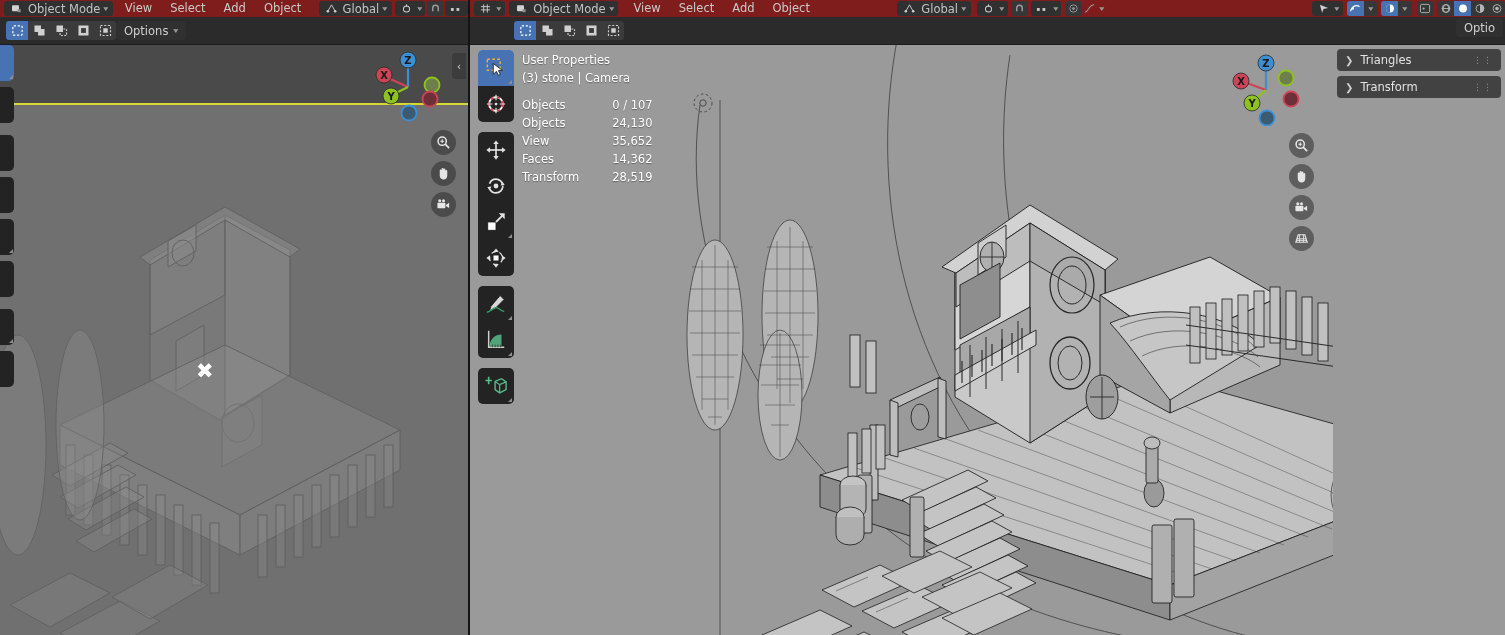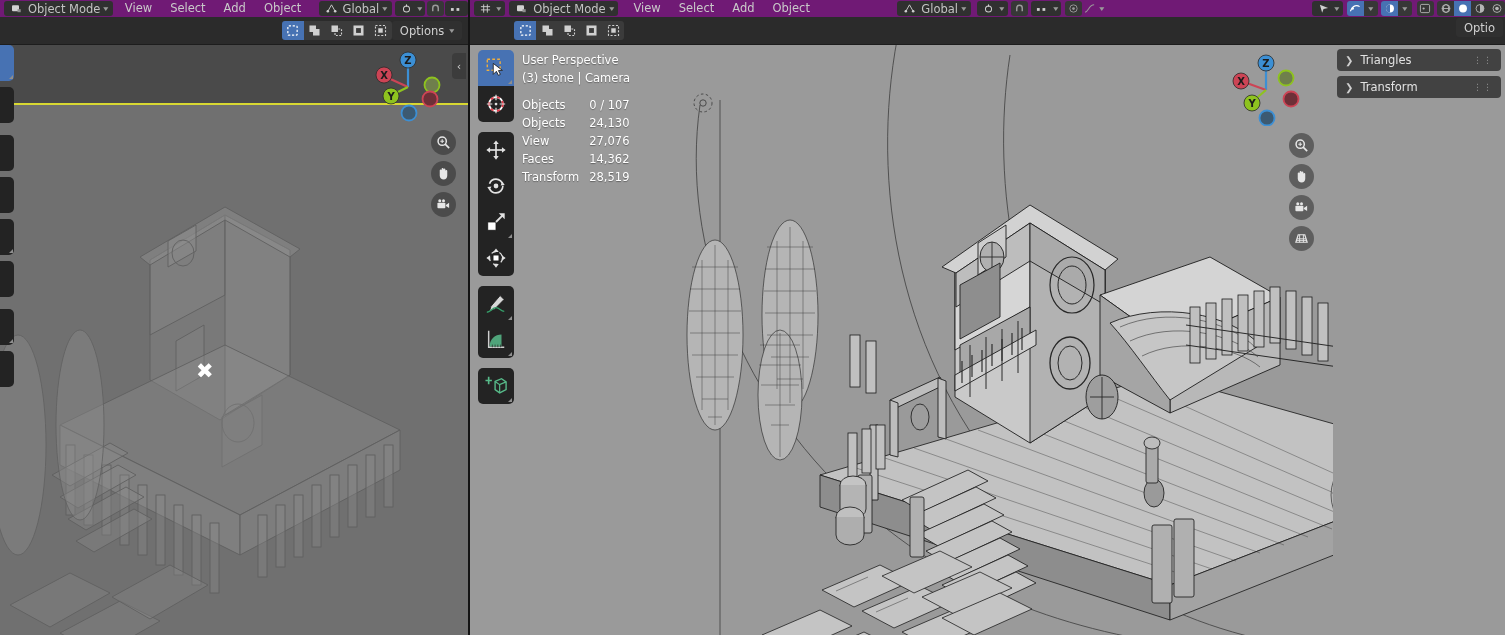--- a/index.html
+++ b/index.html
@@ -6,21 +6,21 @@
   html,body{
     width:1505px; height:635px; overflow:hidden;
     background:#1d1d1d;
     font-family:"DejaVu Sans","Liberation Sans",sans-serif;
     -webkit-font-smoothing:antialiased;
   }
   #app{ position:relative; width:1505px; height:635px; }
 
   
   .hdr{
-    position:absolute; top:0; height:17px; background:#701a75;
+    position:absolute; top:0; height:17px; background:#7f1d1d;
     display:flex; align-items:center; gap:0;
     font-size:11.5px; color:#c3c3c3; white-space:nowrap; overflow:hidden;
   }
   .hdr .blk{
     display:flex; align-items:center; height:15px;
     background:#303030; border-radius:3px; padding:0 5px; gap:4px;
   }
   .hdr .mi{ padding:0 9px; color:#c9c9c9; font-size:11.5px; height:17px; line-height:17px;}
   .hdr .sep{ width:7px; }
   .chev{ font-size:7.5px; color:#9a9a9a; transform:scaleX(1.35); display:inline-block;}
@@ -32,21 +32,21 @@
   .tgl.on{ background:#4772b3; }
   .tgl.dim{ background:#373737; }
   .grp{ display:flex; align-items:center; }
   .grp .tgl{ border-radius:0; }
   .grp .tgl:first-child{ border-radius:3px 0 0 3px;}
   .grp .tgl:last-child{ border-radius:0 3px 3px 0;}
 
   
   .subhdr{
     position:absolute; height:27px; background:#2b2b2b;
-    display:flex; align-items:center; justify-content:flex-end;
+    display:flex; align-items:center; justify-content:flex-start;
     padding:0 6px;
   }
   .selgrp{ display:flex; }
   .selbtn{
     width:22px;height:19px; background:#3b3b3b; display:flex;
     align-items:center;justify-content:center;
   }
   .selbtn:first-child{ border-radius:3px 0 0 3px; background:#4772b3;}
   .selbtn:last-child{ border-radius:0 3px 3px 0;}
   .optbtn{
@@ -64,21 +64,21 @@
 
   
   .stats{
     position:absolute; left:52px; top:6px; color:#fff;
     font-size:11.5px; line-height:18px; text-shadow:0 1px 1px rgba(0,0,0,.35);
     pointer-events:none;
   }
   .stats .ln{ white-space:nowrap; }
   .stats table{ border-spacing:0; margin-top:9px;}
   .stats td{ color:#fff; font-size:11.5px; padding:0 0 0 0; height:18px; vertical-align:top;}
-  .stats td.k{ padding-right:10px; }
+  .stats td.k{ padding-right:33px; }
 
   
   .toolbar{ position:absolute; left:8px; top:5px; display:flex; flex-direction:column; gap:2px;}
   .tgrp{ display:flex; flex-direction:column; }
   .tbtn{
     width:36px;height:36px;background:#232323;display:flex;align-items:center;
     justify-content:center; position:relative;
   }
   .tgrp .tbtn:first-child{ border-radius:5px 5px 0 0;}
   .tgrp .tbtn:last-child{ border-radius:0 0 5px 5px;}
@@ -720,35 +720,35 @@
 
       <g stroke="#1d1d1d" stroke-width="0.85" fill="#aaaaaa">
         <rect x="676" y="398" width="12" height="40" rx="2"></rect>
         <ellipse cx="682" cy="398" rx="8" ry="6" fill="#bdbdbd"></ellipse>
         <rect x="910" y="392" width="12" height="38" rx="2"></rect>
         <ellipse cx="916" cy="392" rx="8" ry="6" fill="#bdbdbd"></ellipse>
       </g>
     </svg>
 
     <div class="stats">
-      <div class="ln">User Perspective</div>
+      <div class="ln">User Properties</div>
       <div class="ln">(3) stone | Camera</div>
       <table>
         <tbody>
             <tr>
           <td class="k">Objects</td>
           <td>0 / 107</td>
         </tr>
         <tr>
           <td class="k">Objects</td>
           <td>24,130</td>
         </tr>
         <tr>
           <td class="k">View</td>
-          <td>27,076</td>
+          <td>35,652</td>
         </tr>
         <tr>
           <td class="k">Faces</td>
           <td>14,362</td>
         </tr>
         <tr>
           <td class="k">Transform</td>
           <td>28,519</td>
         </tr>
       </tbody>

